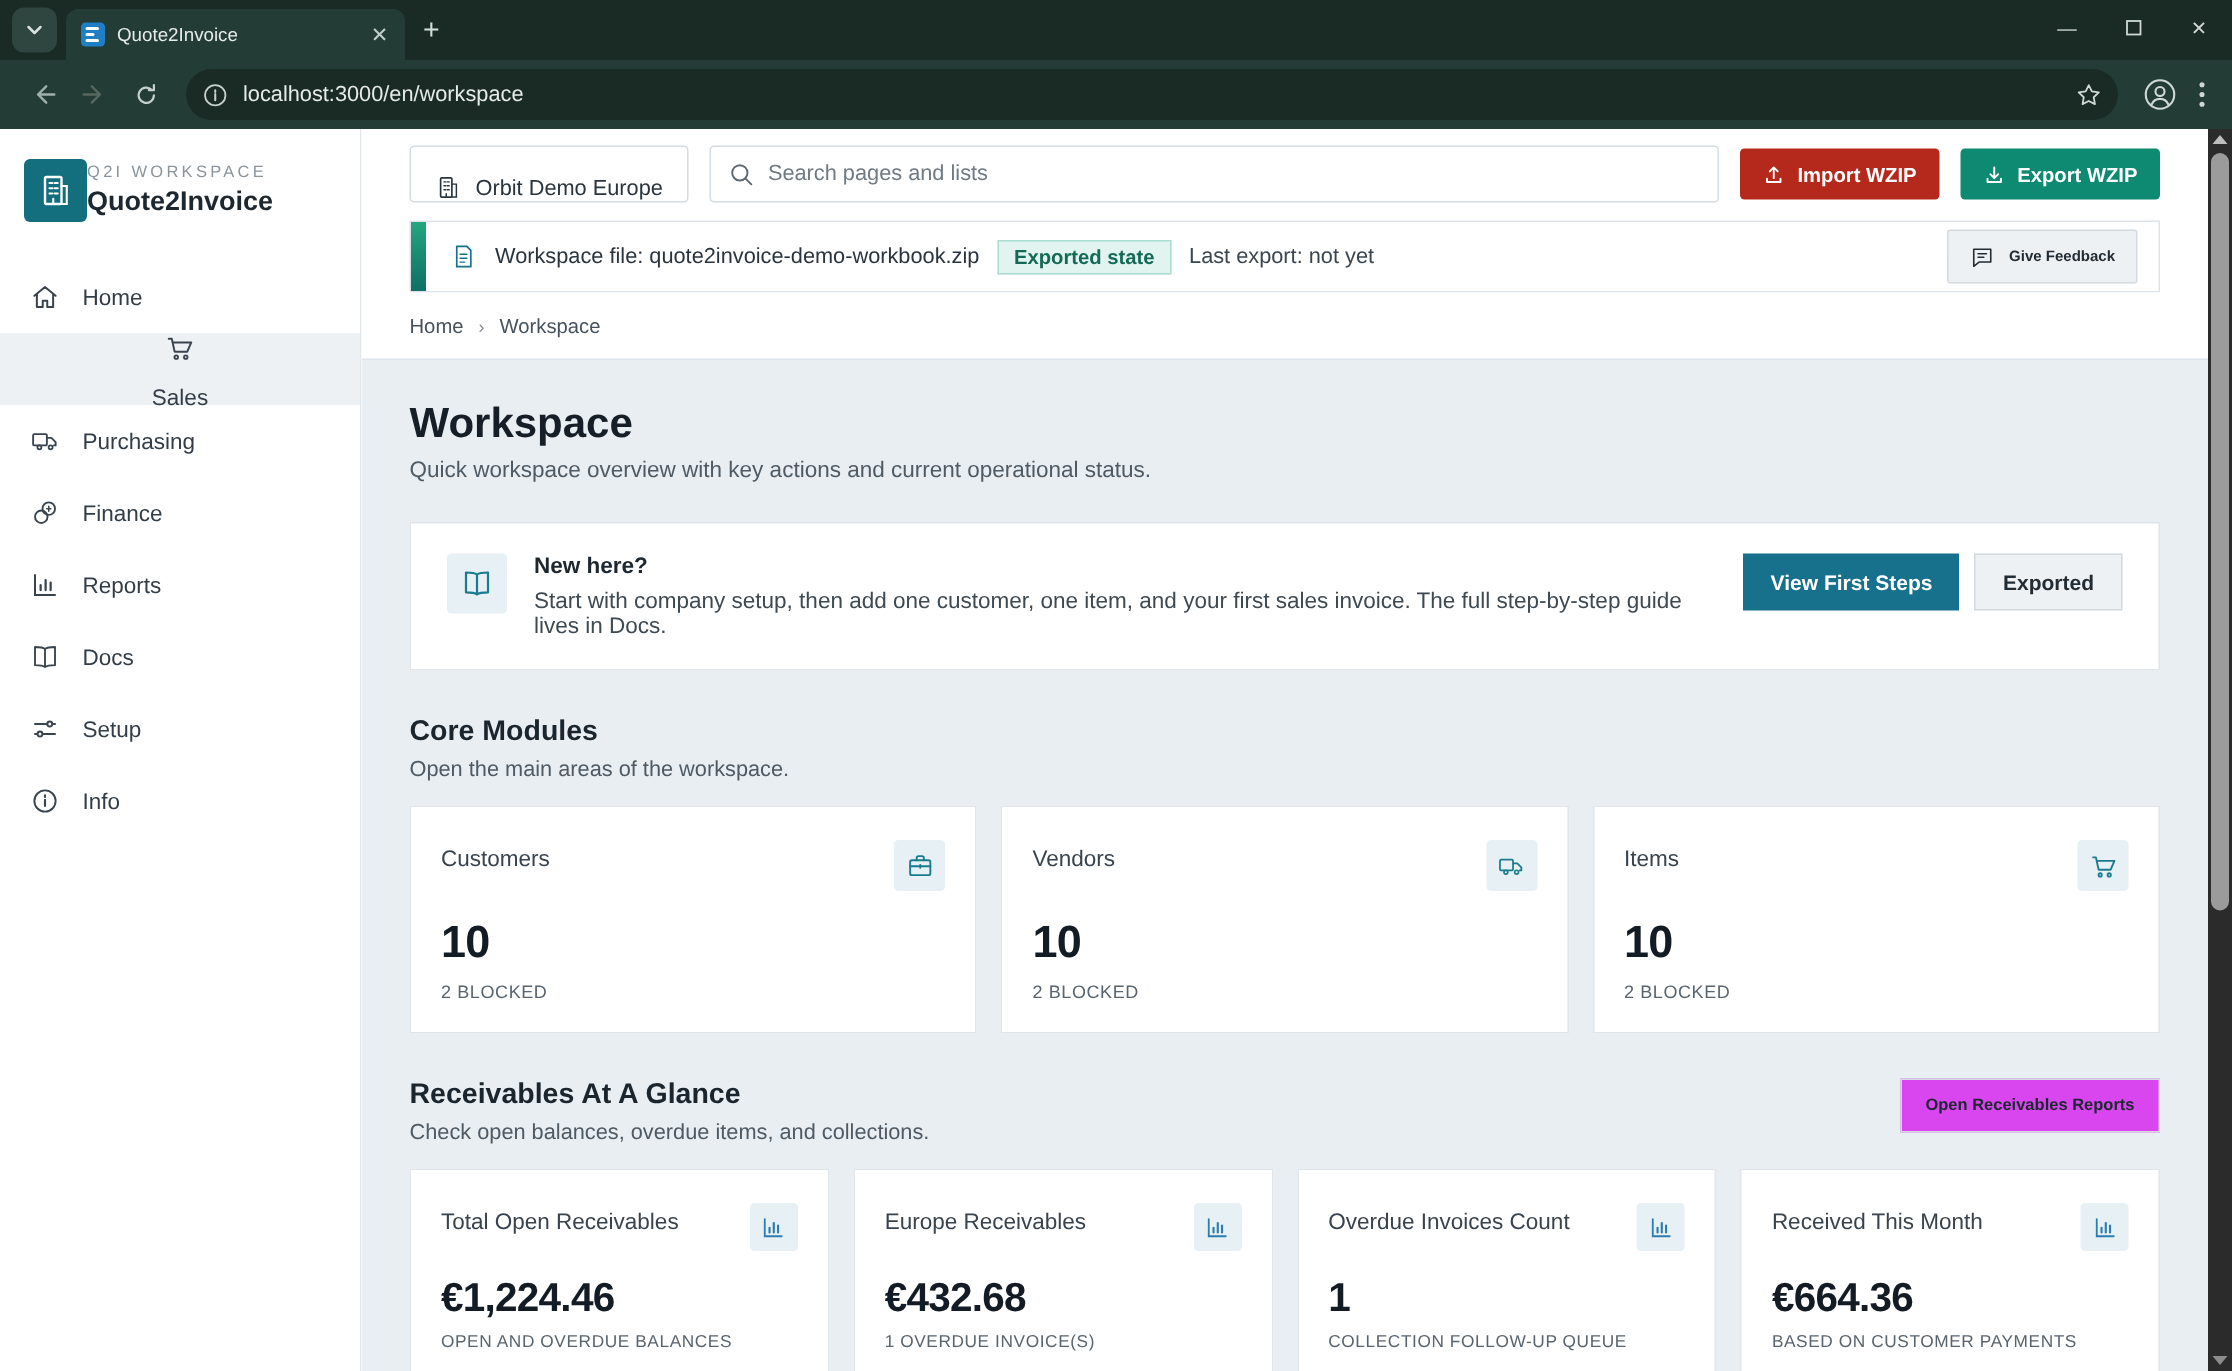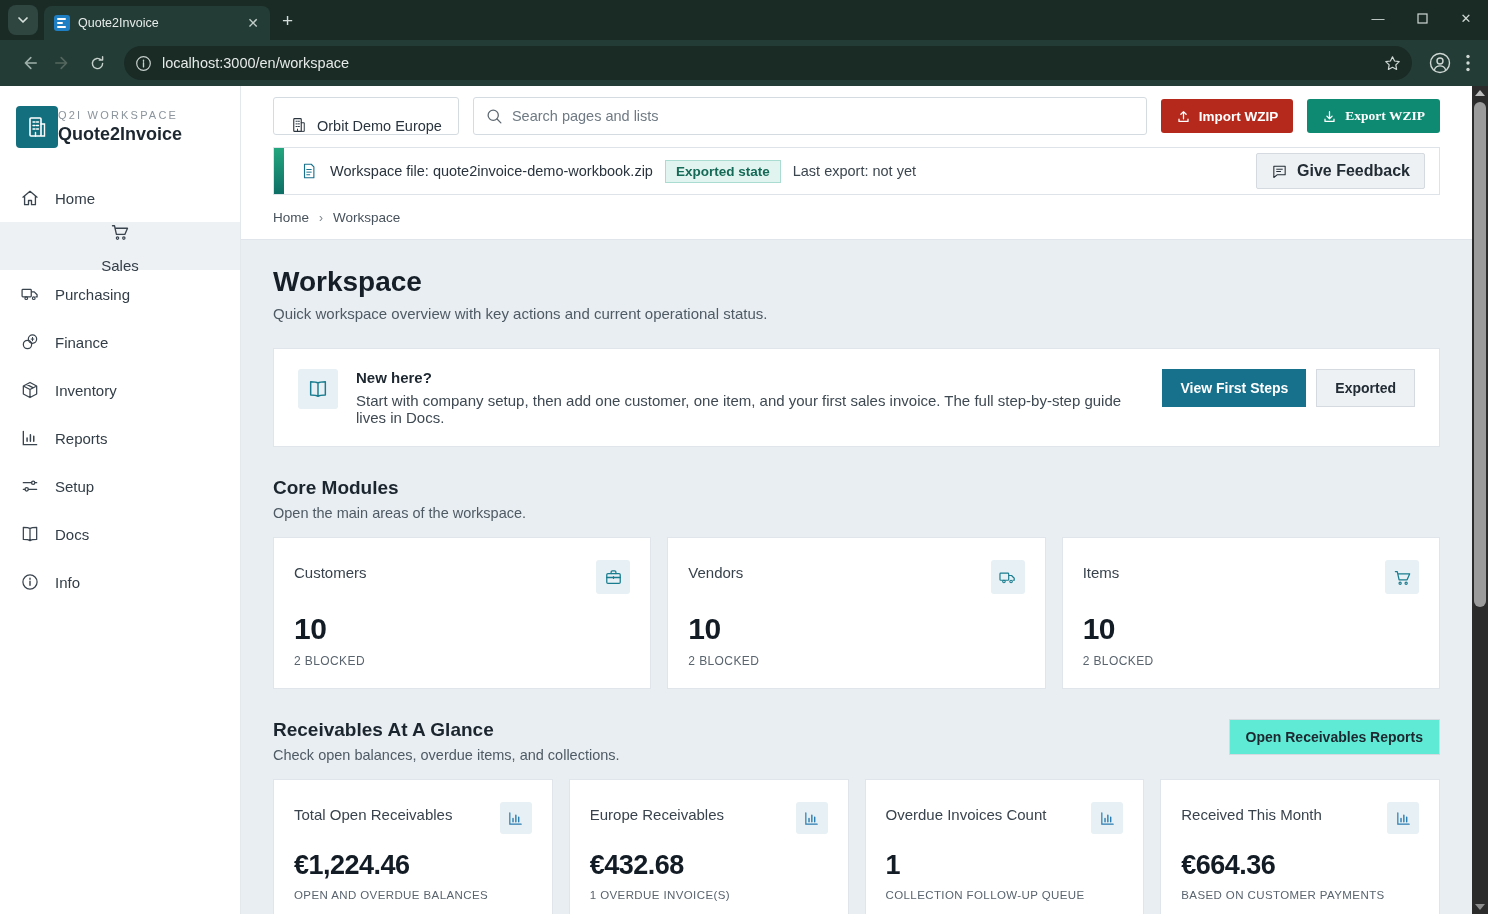--- a/index.html
+++ b/index.html
@@ -40,30 +40,30 @@
 
   .main { flex:1; display:flex; flex-direction:column; background:#fff; overflow:hidden; }
 
   
   .hdr-row { display:flex; align-items:center; padding:11px 32px 10px 32px; gap:14px; background:#fff; }
   .company-btn { display:flex; align-items:flex-end; gap:9px; height:38px; padding:0 16px; background:#fff; border:1px solid #d5dce1; border-radius:3px; font-size:14.5px; color:#2a343e; cursor:pointer; white-space:nowrap; }
   .searchbox { flex:1; height:38px; border:1px solid #d5dce1; border-radius:3px; display:flex; align-items:center; padding:0 12px; gap:9px; background:#fff; }
   .searchbox input { border:none; outline:none; flex:1; font-size:14.5px; color:#2a343e; font-family:"Liberation Sans", sans-serif; }
   .searchbox input::placeholder { color:#6f7a83; }
   .btn-import { display:flex; align-items:center; gap:8px; height:34px; padding:0 15px; background:#b5291c; color:#fff; border:none; border-radius:3px; font-size:13.5px; font-weight:bold; cursor:pointer; font-family:"Liberation Sans", sans-serif; }
-  .btn-export { display:flex; align-items:center; gap:8px; height:34px; padding:0 15px; background:#0d8a71; color:#fff; border:none; border-radius:3px; font-size:13.5px; font-weight:bold; cursor:pointer; font-family:Liberation Serif, serif; }
+  .btn-export { display:flex; align-items:center; gap:8px; height:34px; padding:0 15px; background:#0d8a71; color:#fff; border:none; border-radius:3px; font-size:13.5px; font-weight:bold; cursor:pointer; font-family:Liberation Sans, sans-serif; }
 
   
   .wbanner { margin:2px 32px 0 32px; border:1px solid #dde3e8; background:#fff; height:48px; display:flex; align-items:center; overflow:hidden; }
   .wbanner-accent { width:10px; align-self:stretch; background:linear-gradient(180deg,#23a67e,#0e6f66); flex-shrink:0; }
   .wbanner-body { display:flex; align-items:center; gap:12px; padding:0 16px; flex:1; }
   .wbanner-text { font-size:14.5px; color:#2a343e; }
   .badge { background:#e2f4f0; border:1px solid #abdcd2; color:#156a57; font-size:13.5px; font-weight:bold; padding:3px 10px; }
   .wbanner-muted { font-size:14.5px; color:#3c464f; }
-  .btn-feedback { display:flex; align-items:center; gap:9px; height:36px; padding:0 14px; background:#eef1f3; border:1px solid #d4dadf; border-radius:2px; font-size:16px; font-weight:bold; color:#222c35; cursor:pointer; margin-right:14px; font-family:"Liberation Sans", sans-serif; }
+  .btn-feedback { display:flex; align-items:center; gap:9px; height:36px; padding:0 14px; background:#eef1f3; border:1px solid #d4dadf; border-radius:2px; font-size:10px; font-weight:bold; color:#222c35; cursor:pointer; margin-right:14px; font-family:"Liberation Sans", sans-serif; }
 
   
   .breadcrumb { display:flex; align-items:center; gap:10px; padding:15px 32px 14px 32px; font-size:13.5px; color:#47525c; background:#fff; border-bottom:1px solid #dfe5ea; }
   .crumb { cursor:pointer; }
   .crumb-sep { color:#7c868f; font-size:12px; }
 
   
   .content { flex:1; background:#e9eef2; padding:26px 32px 0 32px; overflow:hidden; }
   .page-title { font-size:28px; font-weight:bold; color:#161f28; margin-bottom:7px; }
   .page-sub { font-size:15px; color:#4e5a64; }
@@ -73,21 +73,21 @@
   .onboard-title { font-size:15px; font-weight:bold; color:#1d2730; margin-bottom:6px; }
   .onboard-text { font-size:15px; color:#3e4952; }
   .onboard-actions { margin-left:auto; display:flex; gap:10px; flex-shrink:0; }
   .btn-primary { background:#17708c; color:#fff; border:none; height:38px; padding:0 18px; font-size:14px; font-weight:bold; cursor:pointer; font-family:"Liberation Sans", sans-serif; }
   .btn-secondary { background:#eef1f3; color:#222c35; border:1px solid #d4dadf; height:38px; padding:0 18px; font-size:14px; font-weight:bold; cursor:pointer; font-family:"Liberation Sans", sans-serif; }
 
   .section-head { margin-top:30px; display:flex; align-items:flex-start; }
   .section-titles { flex:1; }
   .section-title { font-size:19px; font-weight:bold; color:#1b252e; margin-bottom:6px; }
   .section-sub { font-size:14.5px; color:#4e5a64; }
-  .btn-reports { background:#5eead4; color:#1d2730; border:1px solid #d4dadf; height:36px; padding:0 16px; font-size:14px; font-weight:bold; cursor:pointer; font-family:"Liberation Sans", sans-serif;text-align:right; }
+  .btn-reports { background:#d946ef; color:#1d2730; border:1px solid #d4dadf; height:36px; padding:0 16px; font-size:11px; font-weight:bold; cursor:pointer; font-family:"Liberation Sans", sans-serif;text-align:right; }
 
   .cards3 { display:grid; grid-template-columns:repeat(3,1fr); gap:16px; margin-top:16px; }
   .cards4 { display:grid; grid-template-columns:repeat(4,1fr); gap:16px; margin-top:16px; }
   .card { background:#fff; border:1px solid #dfe5ea; padding:22px 20px 20px 20px; cursor:pointer; }
   .card-top { display:flex; align-items:flex-start; justify-content:space-between; }
   .card-label { font-size:15px; color:#39434d; padding-top:4px; }
   .card-iconbox { width:34px; height:34px; background:#e7f0f5; border-radius:3px; display:flex; align-items:center; justify-content:center; flex-shrink:0; }
   .card-value { font-size:30px; font-weight:bold; color:#131c25; margin-top:18px; letter-spacing:-0.5px; }
   .card-sub { font-size:12px; color:#59646e; margin-top:8px; letter-spacing:0.4px; }
   .stat .card-value { font-size:27px; margin-top:16px; }
@@ -220,44 +220,38 @@
     <div class="nav-item">
       <svg class="nicon" viewBox="0 0 24 24">
           <circle cx="15" cy="8.5" r="5" stroke="#3a444e" stroke-width="1.5" fill="none"></circle>
           <circle cx="9" cy="15" r="5" stroke="#3a444e" stroke-width="1.5" fill="none"></circle>
           <path d="M15 6.5v4M13.4 8.5h3.2" stroke="#3a444e" stroke-width="1.2" stroke-linecap="round"></path>
         </svg>
       <span>Finance</span>
     </div>
     <div class="nav-item">
       <svg class="nicon" viewBox="0 0 24 24">
-          <path d="M12 3l8 4.2v9.6L12 21l-8-4.2V7.2z M4 7.2l8 4.2 8-4.2 M12 11.4V21 M8 5.2l8 4.2" stroke="#3a444e" stroke-width="1.5" fill="none" stroke-linejoin="round"></path>
-        </svg>
-      <span>Inventory</span>
-    </div>
-    <div class="nav-item">
-      <svg class="nicon" viewBox="0 0 24 24">
           <path d="M4 4v16h16" stroke="#3a444e" stroke-width="1.6" fill="none" stroke-linecap="round"></path>
           <path d="M8.5 16v-4M12.5 16V8M16.5 16v-6" stroke="#3a444e" stroke-width="1.8" stroke-linecap="round"></path>
         </svg>
       <span>Reports</span>
+    </div>
+    <div class="nav-item">
+      <svg class="nicon" viewBox="0 0 24 24">
+          <path d="M12 5.5C10.5 4.3 8.5 4 4 4v14.5c4.5 0 6.5.3 8 1.5 1.5-1.2 3.5-1.5 8-1.5V4c-4.5 0-6.5.3-8 1.5zM12 5.5V20" stroke="#3a444e" stroke-width="1.5" fill="none" stroke-linejoin="round"></path>
+        </svg>
+      <span>Docs</span>
     </div>
     <div class="nav-item">
       <svg class="nicon" viewBox="0 0 24 24">
           <path d="M4 8h10M18 8h2M4 16h2M10 16h10" stroke="#3a444e" stroke-width="1.6" fill="none" stroke-linecap="round"></path>
           <circle cx="15.8" cy="8" r="2" stroke="#3a444e" stroke-width="1.5" fill="none"></circle>
           <circle cx="8" cy="16" r="2" stroke="#3a444e" stroke-width="1.5" fill="none"></circle>
         </svg>
       <span>Setup</span>
-    </div>
-    <div class="nav-item">
-      <svg class="nicon" viewBox="0 0 24 24">
-          <path d="M12 5.5C10.5 4.3 8.5 4 4 4v14.5c4.5 0 6.5.3 8 1.5 1.5-1.2 3.5-1.5 8-1.5V4c-4.5 0-6.5.3-8 1.5zM12 5.5V20" stroke="#3a444e" stroke-width="1.5" fill="none" stroke-linejoin="round"></path>
-        </svg>
-      <span>Docs</span>
     </div>
     <div class="nav-item">
       <svg class="nicon" viewBox="0 0 24 24">
           <circle cx="12" cy="12" r="8.5" stroke="#3a444e" stroke-width="1.5" fill="none"></circle>
           <path d="M12 11v5M12 7.5v1.2" stroke="#3a444e" stroke-width="1.7" stroke-linecap="round"></path>
         </svg>
       <span>Info</span>
     </div>
   </div>
 

